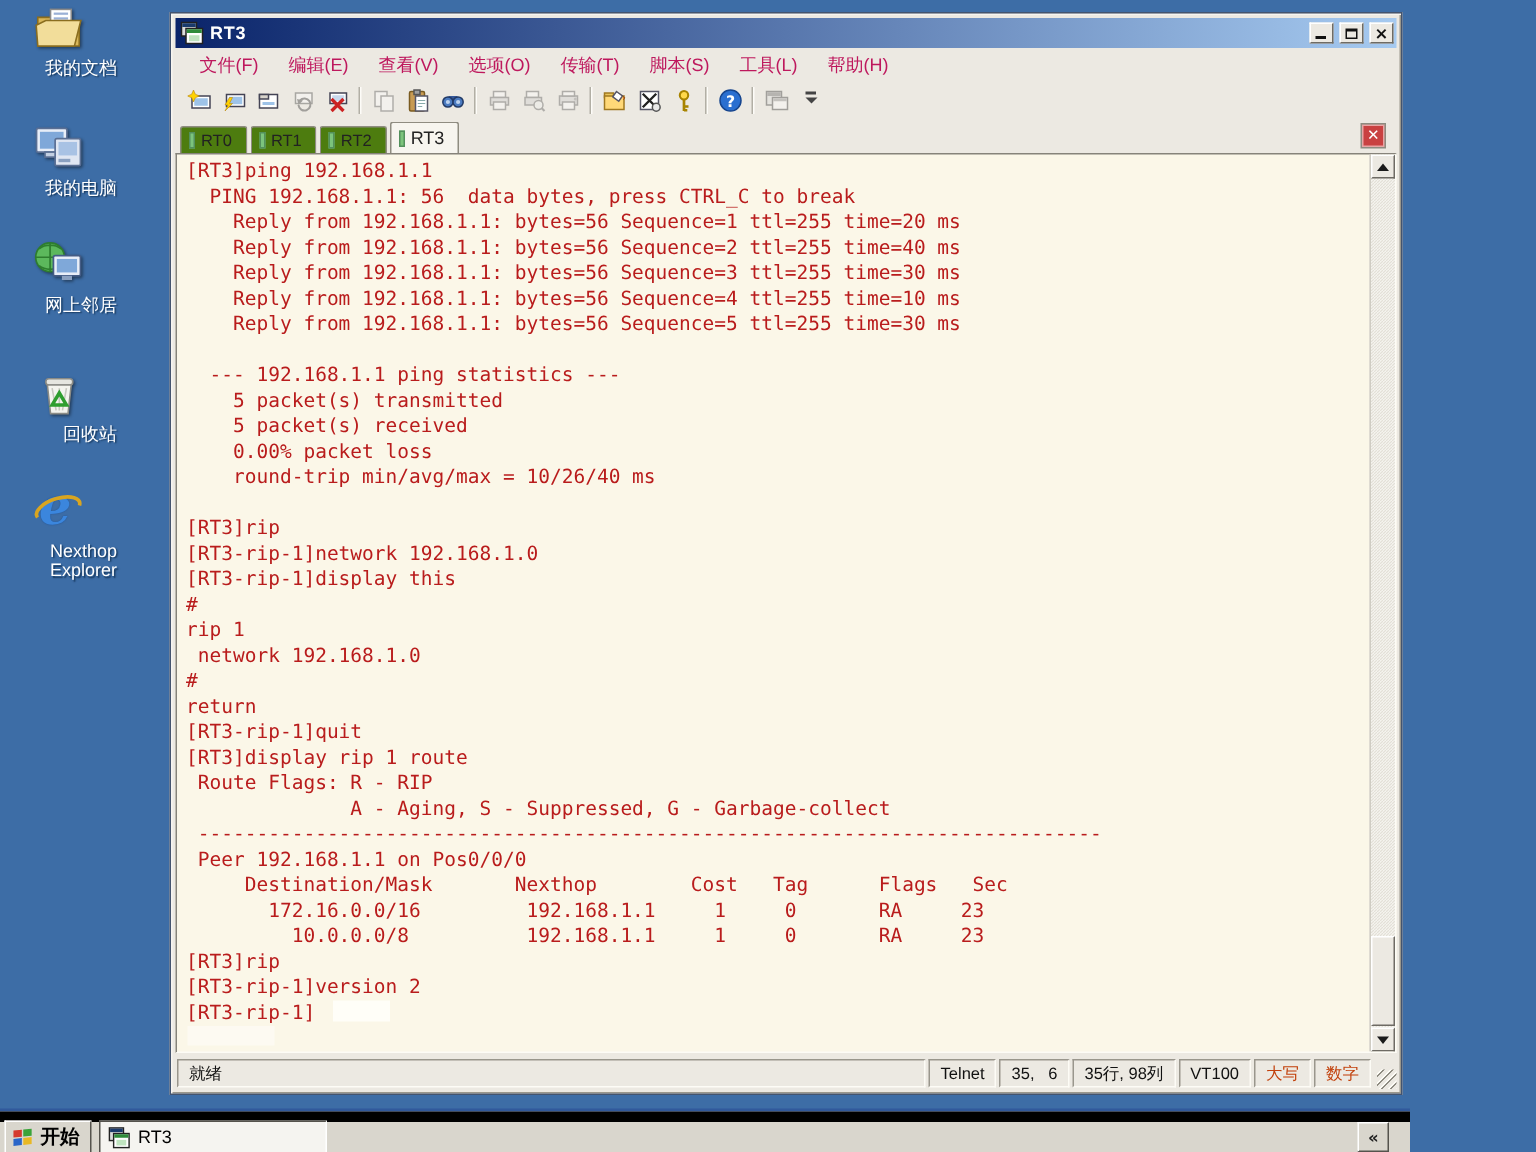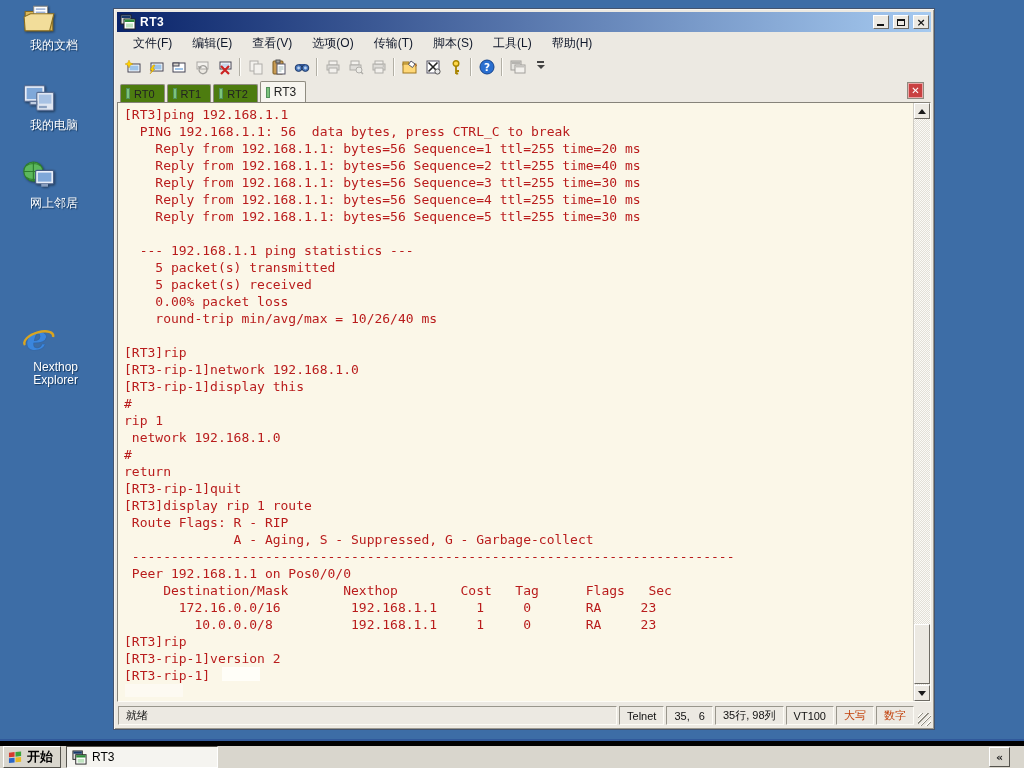--- a/index.html
+++ b/index.html
@@ -24,21 +24,21 @@
     border:1px solid #44546e;box-shadow:inset 1px 1px 0 #f7f5f0,inset -1px -1px 0 #9a978c;
     padding:3px;display:flex;flex-direction:column;}
   .titlebar{height:20px;flex:0 0 20px;background:linear-gradient(90deg,var(--titlebar_left),var(--titlebar_right));
     display:flex;align-items:center;padding:0 2px 0 3px;gap:4px;}
   .title-text{color:#fff;font-weight:bold;font-size:12px;flex:1;letter-spacing:.5px;}
   .wbtn{width:16px;height:14px;background:#ece9e2;border:1px solid;border-color:#fff #6e6b64 #6e6b64 #fff;
     display:flex;align-items:center;justify-content:center;padding:0;position:relative;font:bold 11px "DejaVu Sans",sans-serif;color:#111;}
   .g-min{position:absolute;left:3px;bottom:2px;width:7px;height:2px;background:#111;}
   .g-max{width:8px;height:7px;border:1px solid #111;border-top:2px solid #111;}
 
-  .menubar{height:22px;flex:0 0 22px;display:flex;align-items:center;padding-left:6px;font-size:12px;color:#0f172a;}
+  .menubar{height:22px;flex:0 0 22px;display:flex;align-items:center;padding-left:6px;font-size:12px;color:#be185d;}
   .menu-item{padding:3px 10px;}
 
   .toolbar{height:26px;flex:0 0 26px;display:flex;align-items:center;padding-left:4px;}
   .tbi{width:23px;height:22px;display:flex;align-items:center;justify-content:center;border:1px solid transparent;background:none;padding:0;}
   .tbi.dis svg{opacity:.40;filter:grayscale(1);}
   .tbsep{width:2px;height:18px;border-left:1px solid #b2afa5;border-right:1px solid #fdfcf8;margin:0 3px;}
   .chev{display:flex;flex-direction:column;align-items:center;gap:1px;}
   .chev i{width:7px;height:2px;background:#444;}
   .chev b{width:0;height:0;border:4px solid transparent;border-top:4px solid #444;margin-top:1px;}
 
@@ -75,22 +75,22 @@
   
   .statusbar{height:24px;flex:0 0 24px;display:flex;align-items:center;gap:2px;padding:3px 0 0 1px;font-size:11px;color:#111;}
   .scell{border:1px solid;border-color:#99968c #fdfcf6 #fdfcf6 #99968c;height:19px;padding:2px 7px;
     display:flex;align-items:center;white-space:pre;}
   .scell.grow{flex:1;}
   .scell.dim{color:#c2410c;}
   .grip{width:13px;height:13px;align-self:flex-end;margin-left:2px;
     background:repeating-linear-gradient(135deg,transparent 0 2px,#fdfcf6 2px 3px,#8f8c82 3px 4px);}
 
   
-  .taskbar{position:absolute;left:0;bottom:0;width:1024px;height:27px;background:#d9d6cd;
-    border-top:5px solid #000000;box-shadow:0 -2px 0 #31599b;display:flex;align-items:center;padding:0 3px;gap:5px;}
+  .taskbar{position:absolute;left:0;bottom:0;width:940px;height:27px;background:#d9d6cd;
+    border-top:7px solid #000000;box-shadow:0 -2px 0 #31599b;display:flex;align-items:center;padding:0 3px;gap:5px;}
   .start-btn{height:22px;padding:0 7px 0 4px;display:flex;align-items:center;gap:4px;background:#d9d6cd;
     border:1px solid;border-color:#fff #55534d #55534d #fff;font:bold 13px "Liberation Sans",sans-serif;}
   .task-btn{width:152px;height:22px;display:flex;align-items:center;gap:5px;padding:0 5px;background:#f5f4f0;
     border:1px solid;border-color:#55534d #fff #fff #55534d;font-size:12px;}
   .tray-toggle{margin-left:auto;margin-right:11px;width:21px;height:20px;background:#d9d6cd;
     border:1px solid;border-color:#fff #55534d #55534d #fff;display:flex;align-items:center;justify-content:center;
     font:bold 11px "DejaVu Sans",sans-serif;color:#222;padding:0;}
 </style>
 </head>
 <body>
@@ -124,20 +124,29 @@
     <svg width="36" height="36" viewBox="0 0 32 32">
       <circle cx="11" cy="12" r="8.5" fill="#5cb85c" stroke="#2e7d2e"></circle>
       <path d="M2.5 12 h17 M11 3.5 v17 M4.5 7 a9 7 0 0 1 13 0 M4.5 17 a9 7 0 0 0 13 0" fill="none" stroke="#2e7d2e" stroke-width="1"></path>
       <rect x="13" y="11" width="16" height="12" rx="1" fill="#e8eef8" stroke="#445c85"></rect>
       <rect x="15" y="13" width="12" height="8" fill="#7fa8d9"></rect>
       <rect x="18" y="23" width="6" height="2.5" fill="#8aa0c0"></rect>
     </svg>
     <div class="dlabel">网上邻居</div>
   </div>
 
+  <div class="dicon" style="top:244px">
+    <svg width="34" height="36" viewBox="0 0 32 34">
+      <rect x="8" y="8" width="17" height="4" rx="2" fill="#e6e6e0" stroke="#8c8c86"></rect>
+      <path d="M9 12 h15 l-2 18 h-11z" fill="#f4f4ee" stroke="#8c8c86"></path>
+      <path d="M12 14 l2.5 14 M16.5 14 v14 M21 14 l-2.5 14" fill="none" stroke="#c8c8c0"></path>
+      <path d="M16.5 17 l4.5 7.5 h-9z" fill="none" stroke="#2f9e2f" stroke-width="2.2"></path>
+    </svg>
+    <div class="dlabel">回收站</div>
+  </div>
 
   <div class="dicon" style="top:324px">
     <div class="ie-e">
       <span>e</span>
       <svg width="34" height="34" viewBox="0 0 34 34">
           <path d="M3 21 a15 7 -18 1 1 28 -8" fill="none" stroke="#d9a520" stroke-width="2.4"></path>
         </svg>
     </div>
     <div class="dlabel">Nexthop Explorer</div>
   </div>

